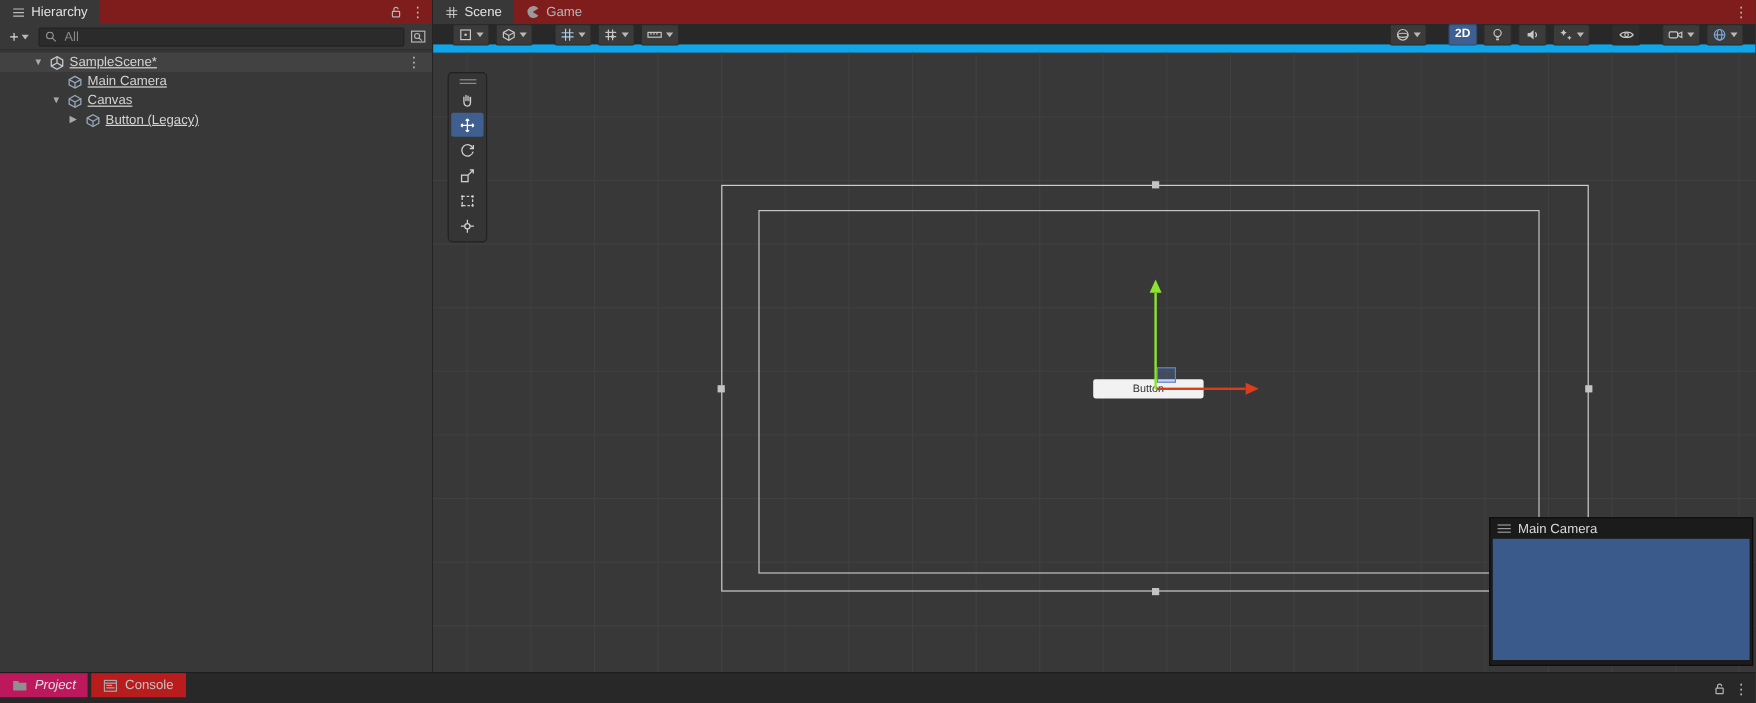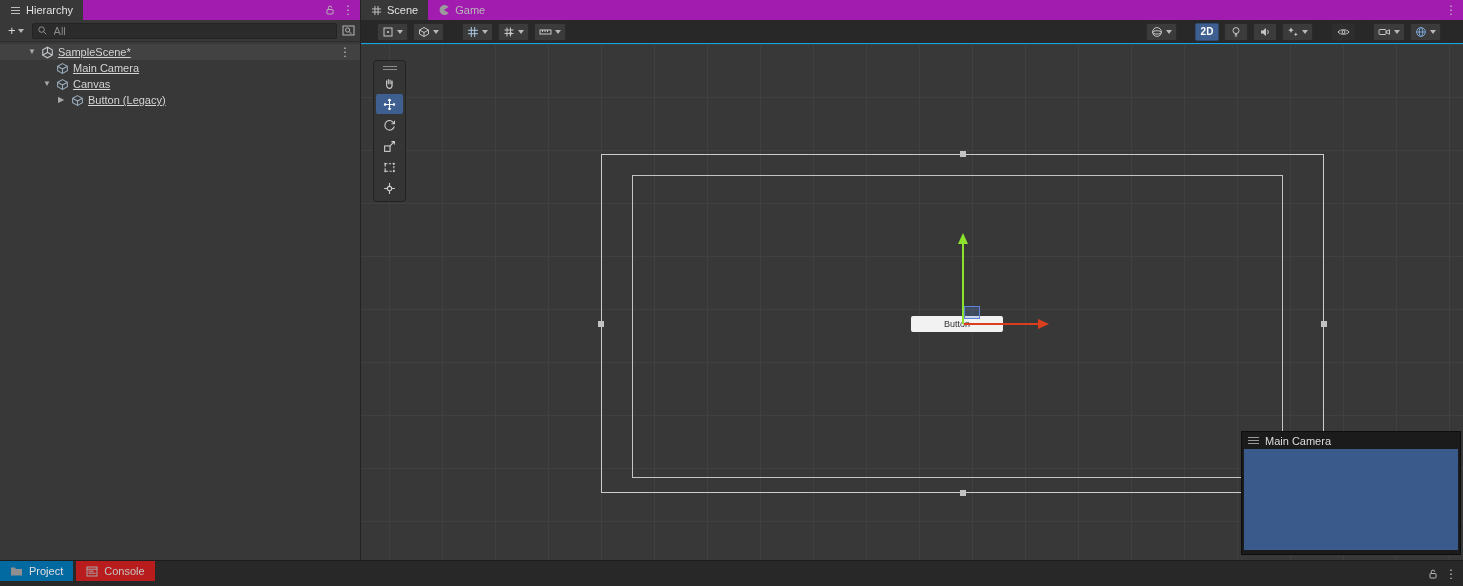--- a/index.html
+++ b/index.html
@@ -6,21 +6,21 @@
   html,body { margin:0; padding:0; }
   body {
     width:1463px; height:586px; overflow:hidden;
     background:#383838; color:#cfcfcf;
     font-family:"Liberation Sans", sans-serif; font-size:11px;
     user-select:none;
   }
   .root { position:relative; width:1463px; height:586px; }
 
   
-  .tabbar { height:20px; background:#a21caf; display:flex; align-items:stretch;text-align:right; }
+  .tabbar { height:20px; background:#7f1d1d; display:flex; align-items:stretch;text-align:right; }
   .tab { display:flex; align-items:center; gap:5px; padding:0 10px; color:#b8b8b8; }
   .tab.active { background:#383838; color:#e2e2e2; }
   .bar-right { margin-left:auto; display:flex; align-items:center; gap:6px; padding-right:6px; }
   .kebab { font-size:12px; color:#c2c2c2; line-height:1; cursor:default; }
 
   
   .hierarchy { position:absolute; left:0; top:0; width:361px; height:560px;
                background:#383838; border-right:1px solid #232323; }
   .hier-toolbar { height:22px; display:flex; align-items:center; gap:5px;
                   padding:0 5px; background:#383838; border-bottom:1px solid #2d2d2d; }
@@ -35,22 +35,22 @@
   .row { height:16px; display:flex; align-items:center; color:#d4d4d4; }
   .row.selected { background:#424242; }
   .lvl0 { padding-left:28px; } .lvl1 { padding-left:43px; } .lvl2 { padding-left:58px; }
   .fold { width:13px; flex:none; font-size:8px; color:#a9a9a9; line-height:1; }
   .row .icon12 { margin-right:4px; flex:none; }
   .row .lbl { white-space:nowrap;text-decoration:underline; }
   .row .kebab { margin-left:auto; padding-right:9px; }
 
   
   .main { position:absolute; left:361px; top:0; width:1102px; height:530px; }
-  .scene-toolbar { height:24px; background:#282828; border-bottom:1px solid #0ea5e9;
-                   display:flex; align-items:center; padding:0 22px 0 16px; gap:5px;justify-content:space-between; }
+  .scene-toolbar { height:24px; background:#282828; border-bottom:7px solid #0ea5e9;
+                   display:flex; align-items:center; padding:0 10px 0 16px; gap:5px;justify-content:space-between; }
   .tbtn { height:18px; min-width:24px; background:#3b3b3b; border:1px solid #2a2a2a;
           border-radius:2px; display:flex; align-items:center; justify-content:center;
           gap:3px; padding:0 4px; color:#cccccc; }
   .tbtn.active { background:#3e5f8f; border-color:#2e4a71; color:#fff; }
   .tbtn.pressed { background:#2e2e2e; }
   .caret { width:0; height:0; border-left:3px solid transparent; border-right:3px solid transparent;
            border-top:4px solid #b8b8b8; }
   .spacer8 { width:8px; flex:none; }
   .push-right { margin-left:auto; }
   .twod-label { font-size:10px; font-weight:bold; }
@@ -95,21 +95,21 @@
                  background:#1b1b1b; border:1px solid #0d0d0d; z-index:6; }
   .cam-head { height:17px; display:flex; align-items:center; gap:6px; padding:0 6px; color:#dcdcdc; }
   .cam-head .grip { display:flex; flex-direction:column; gap:2px; }
   .cam-head .grip i { display:block; width:11px; height:1px; background:#9a9a9a; }
   .cam-body { margin:0 2px 2px 2px; height:101px; background:#3a5a8c; }
 
   
   .bottombar { position:absolute; left:0; top:560px; width:1463px; height:26px;
                background:#282828; border-top:1px solid #1d1d1d; display:flex; align-items:flex-start; }
   .btab { height:20px; display:flex; align-items:center; gap:6px; padding:0 10px; color:#c4c4c4; }
-  .btab.active { background:#0369a1; color:#e0e0e0; }
+  .btab.active { background:#be185d; color:#e0e0e0;font-style:italic; }
   .btab.idle { background:#b91c1c; margin-left:3px; }
   .bottombar .bar-right { align-self:center; }
 
   svg.ic { display:block; }
 </style>
 </head>
 <body>
 
 <div class="root">
 

